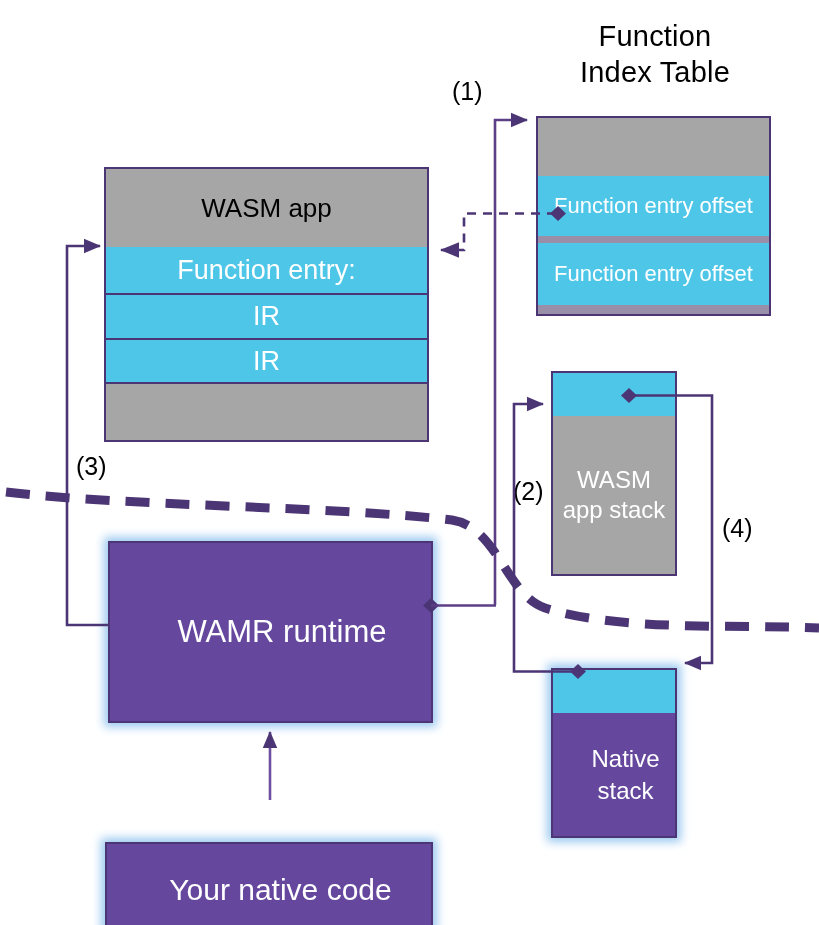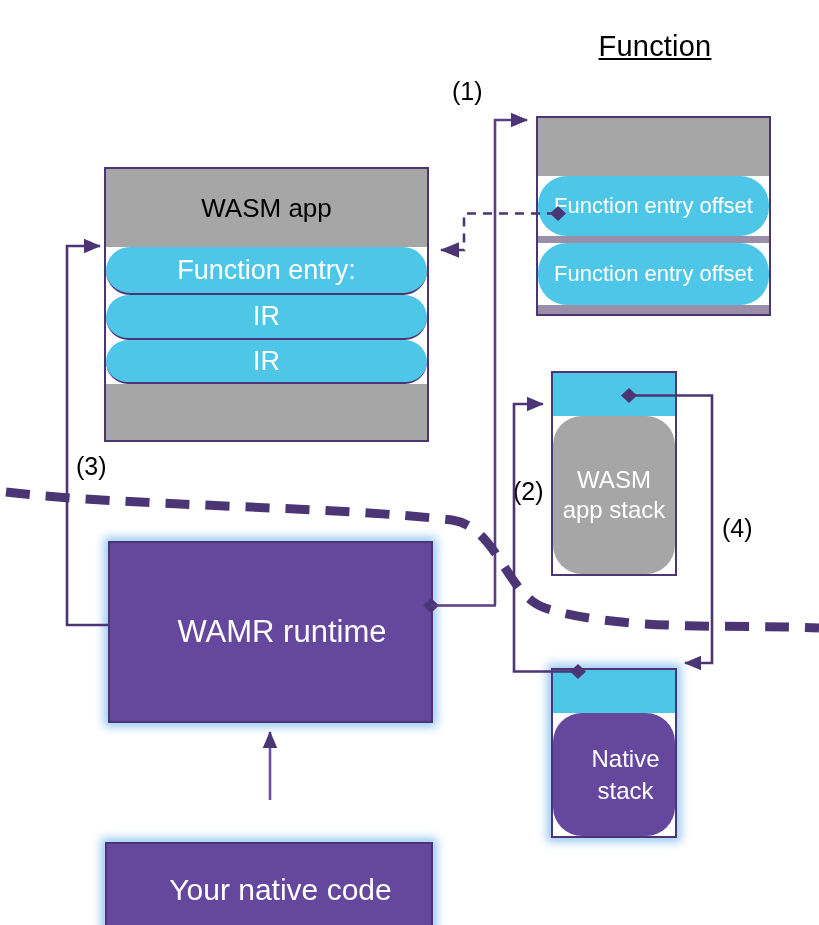--- a/index.html
+++ b/index.html
@@ -10,43 +10,44 @@
   }
   #stage{position:absolute;left:0;top:0;width:819px;height:925px;}
   .stack-block{position:absolute;box-sizing:border-box;border:2px solid #4C3575;}
   .seg{position:absolute;box-sizing:border-box;left:0;width:100%;
        display:flex;align-items:center;justify-content:center;text-align:center;}
   .gray{background:#A6A6A6;}
   .cyan{background:#4EC6E8;}
   .purple{background:#65489E;padding-left:23px;}
   .divider{background:#9A8FA8;}
   .lbl-dark{color:#000000;}
-  .lbl-white{color:#FFFFFF;border-radius:29px;}
+  .lbl-white{color:#FFFFFF;}
 
   .glow{box-shadow:0 0 9px 4px #9CC9F0;}
 
   
   .title{
     position:absolute;text-align:center;color:#000;
     font-size:29px;line-height:36px;letter-spacing:.2px;
   }
   .step-label{
     position:absolute;color:#000;font-size:25px;line-height:28px;
   }
 
   
   #wires{position:absolute;left:0;top:0;width:819px;height:925px;overflow:visible;}
 </style>
 </head>
 <body>
 
 <div id="stage">
 
-  <div class="title" style="left:545px;top:28px;width:220px;text-decoration:underline;">
+  <div class="title" style="left:545px;top:18px;width:220px;">
     <div>Function</div>
+    <div>Index Table</div>
   </div>
 
   <div class="stack-block" style="left:536px;top:116px;width:235px;height:200px;">
     <div class="seg gray" style="top:0px;height:58px;"></div>
     <div class="seg cyan lbl-white" style="top:58px;height:60px;font-size:22px;line-height:26px;">
       <span>Function entry offset</span>
     </div>
     <div class="seg divider" style="top:118px;height:7px;"></div>
     <div class="seg cyan lbl-white" style="top:125px;height:62px;font-size:22px;line-height:26px;">
       <span>Function entry offset</span>

